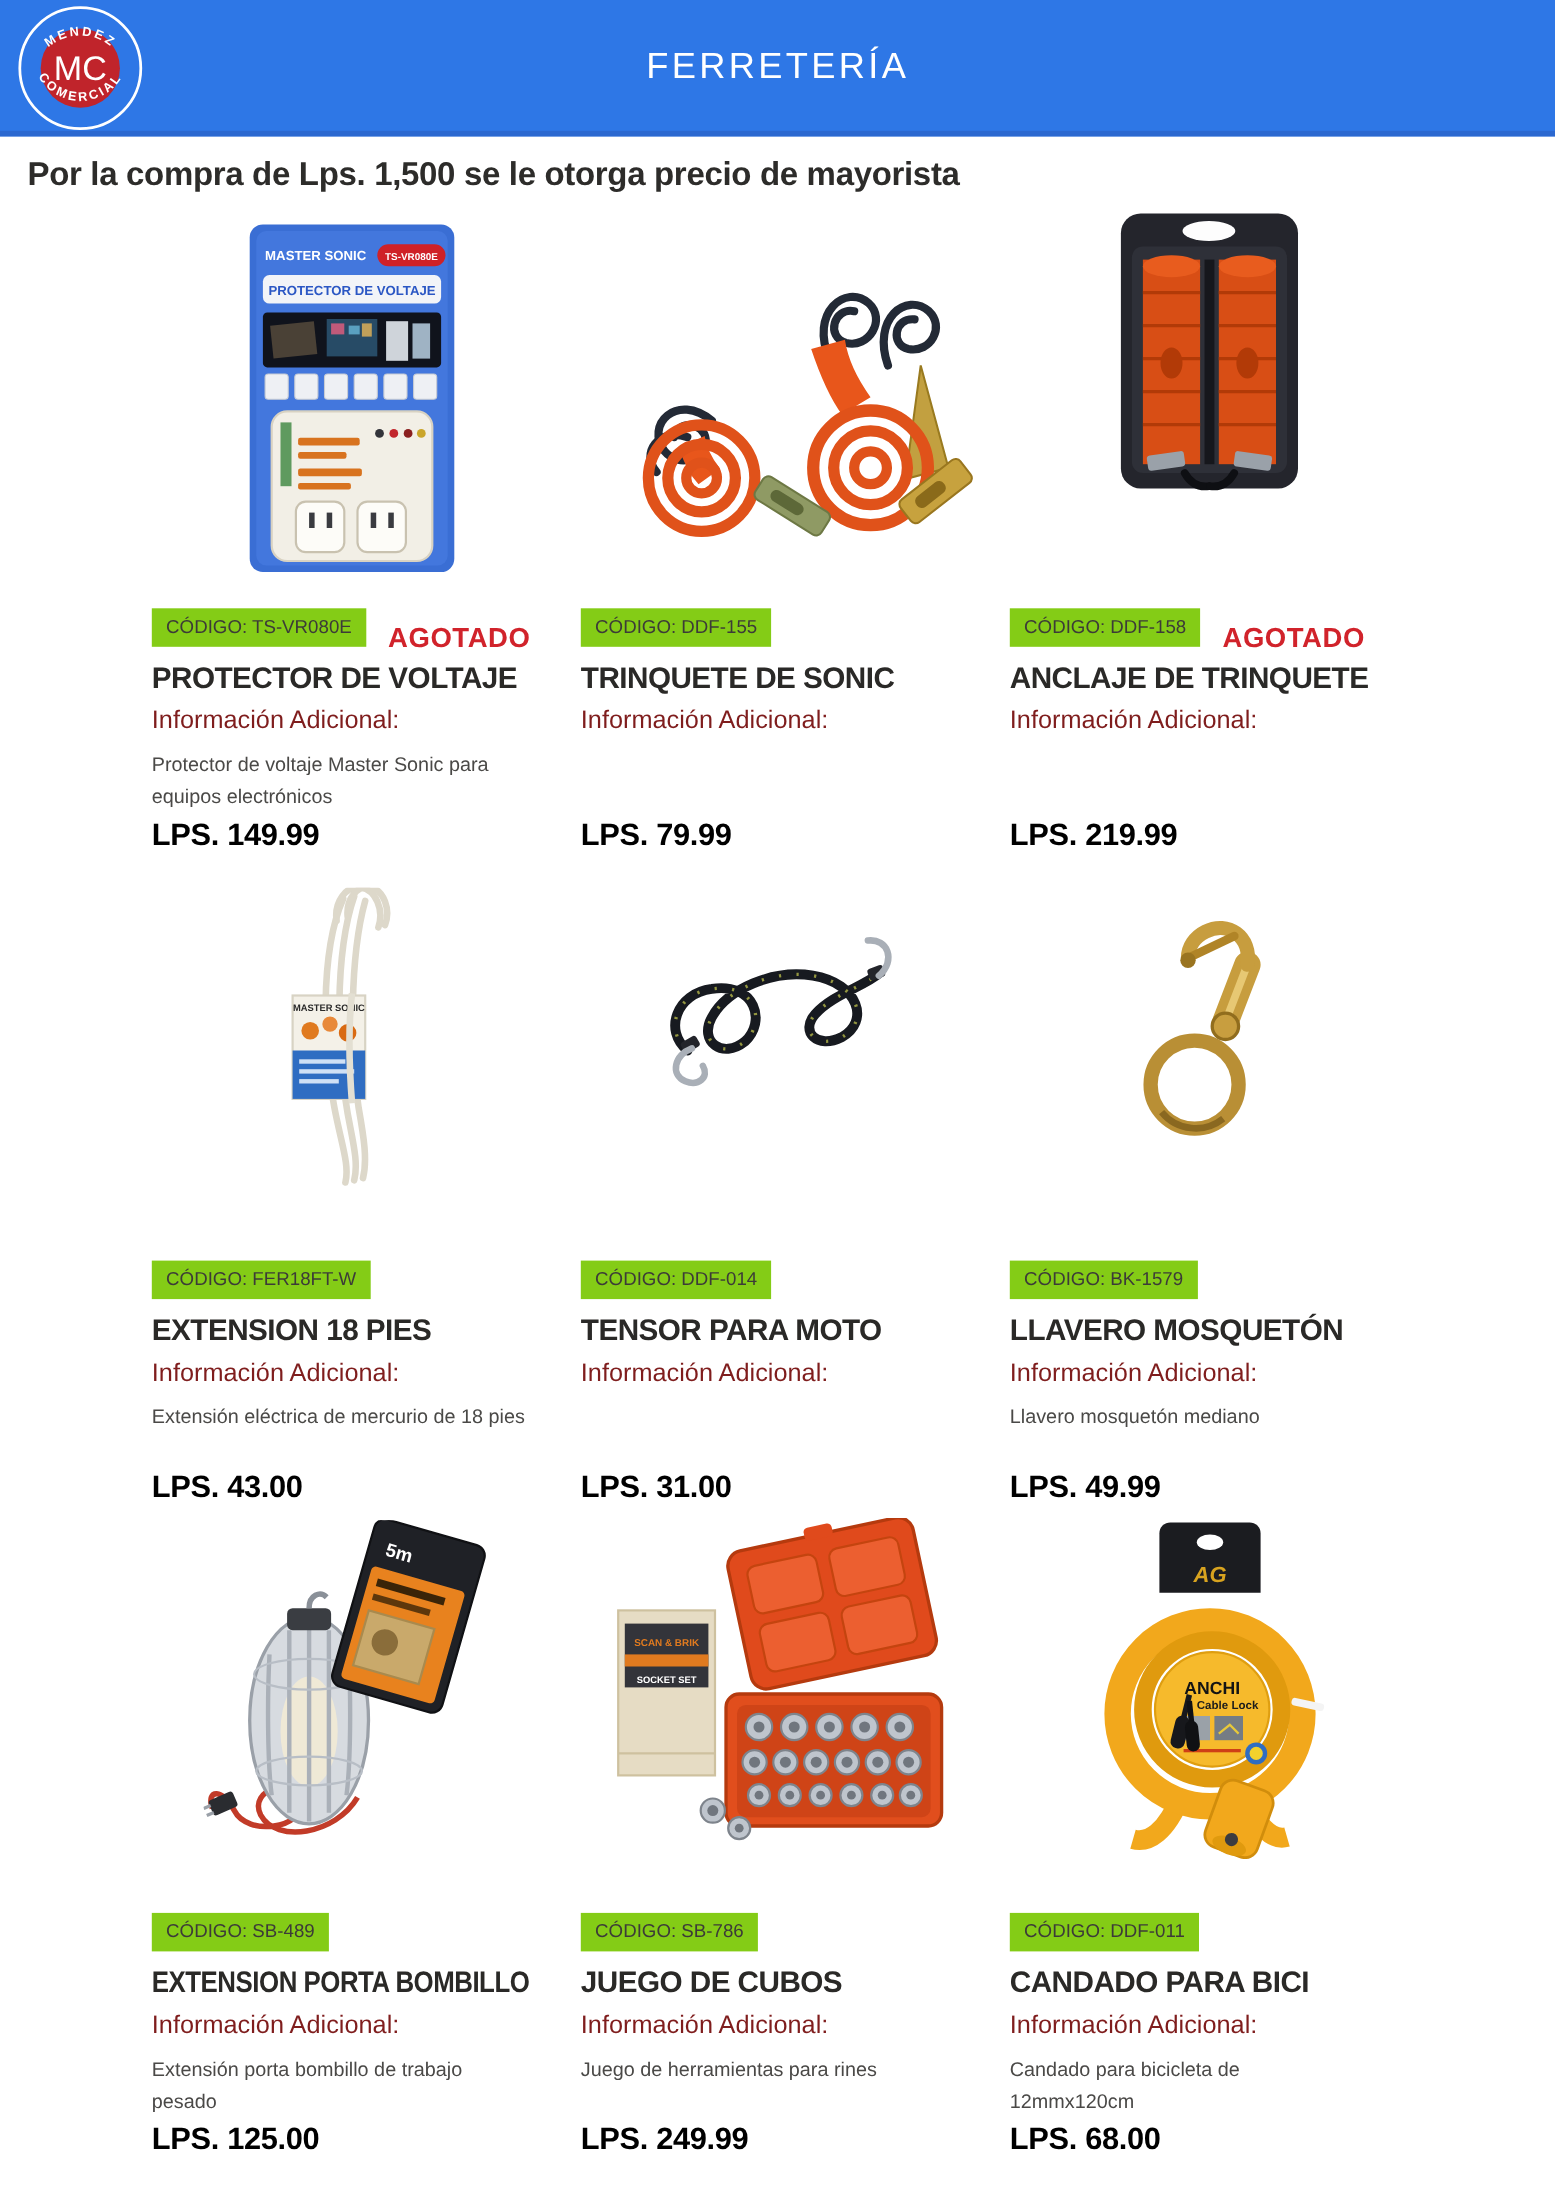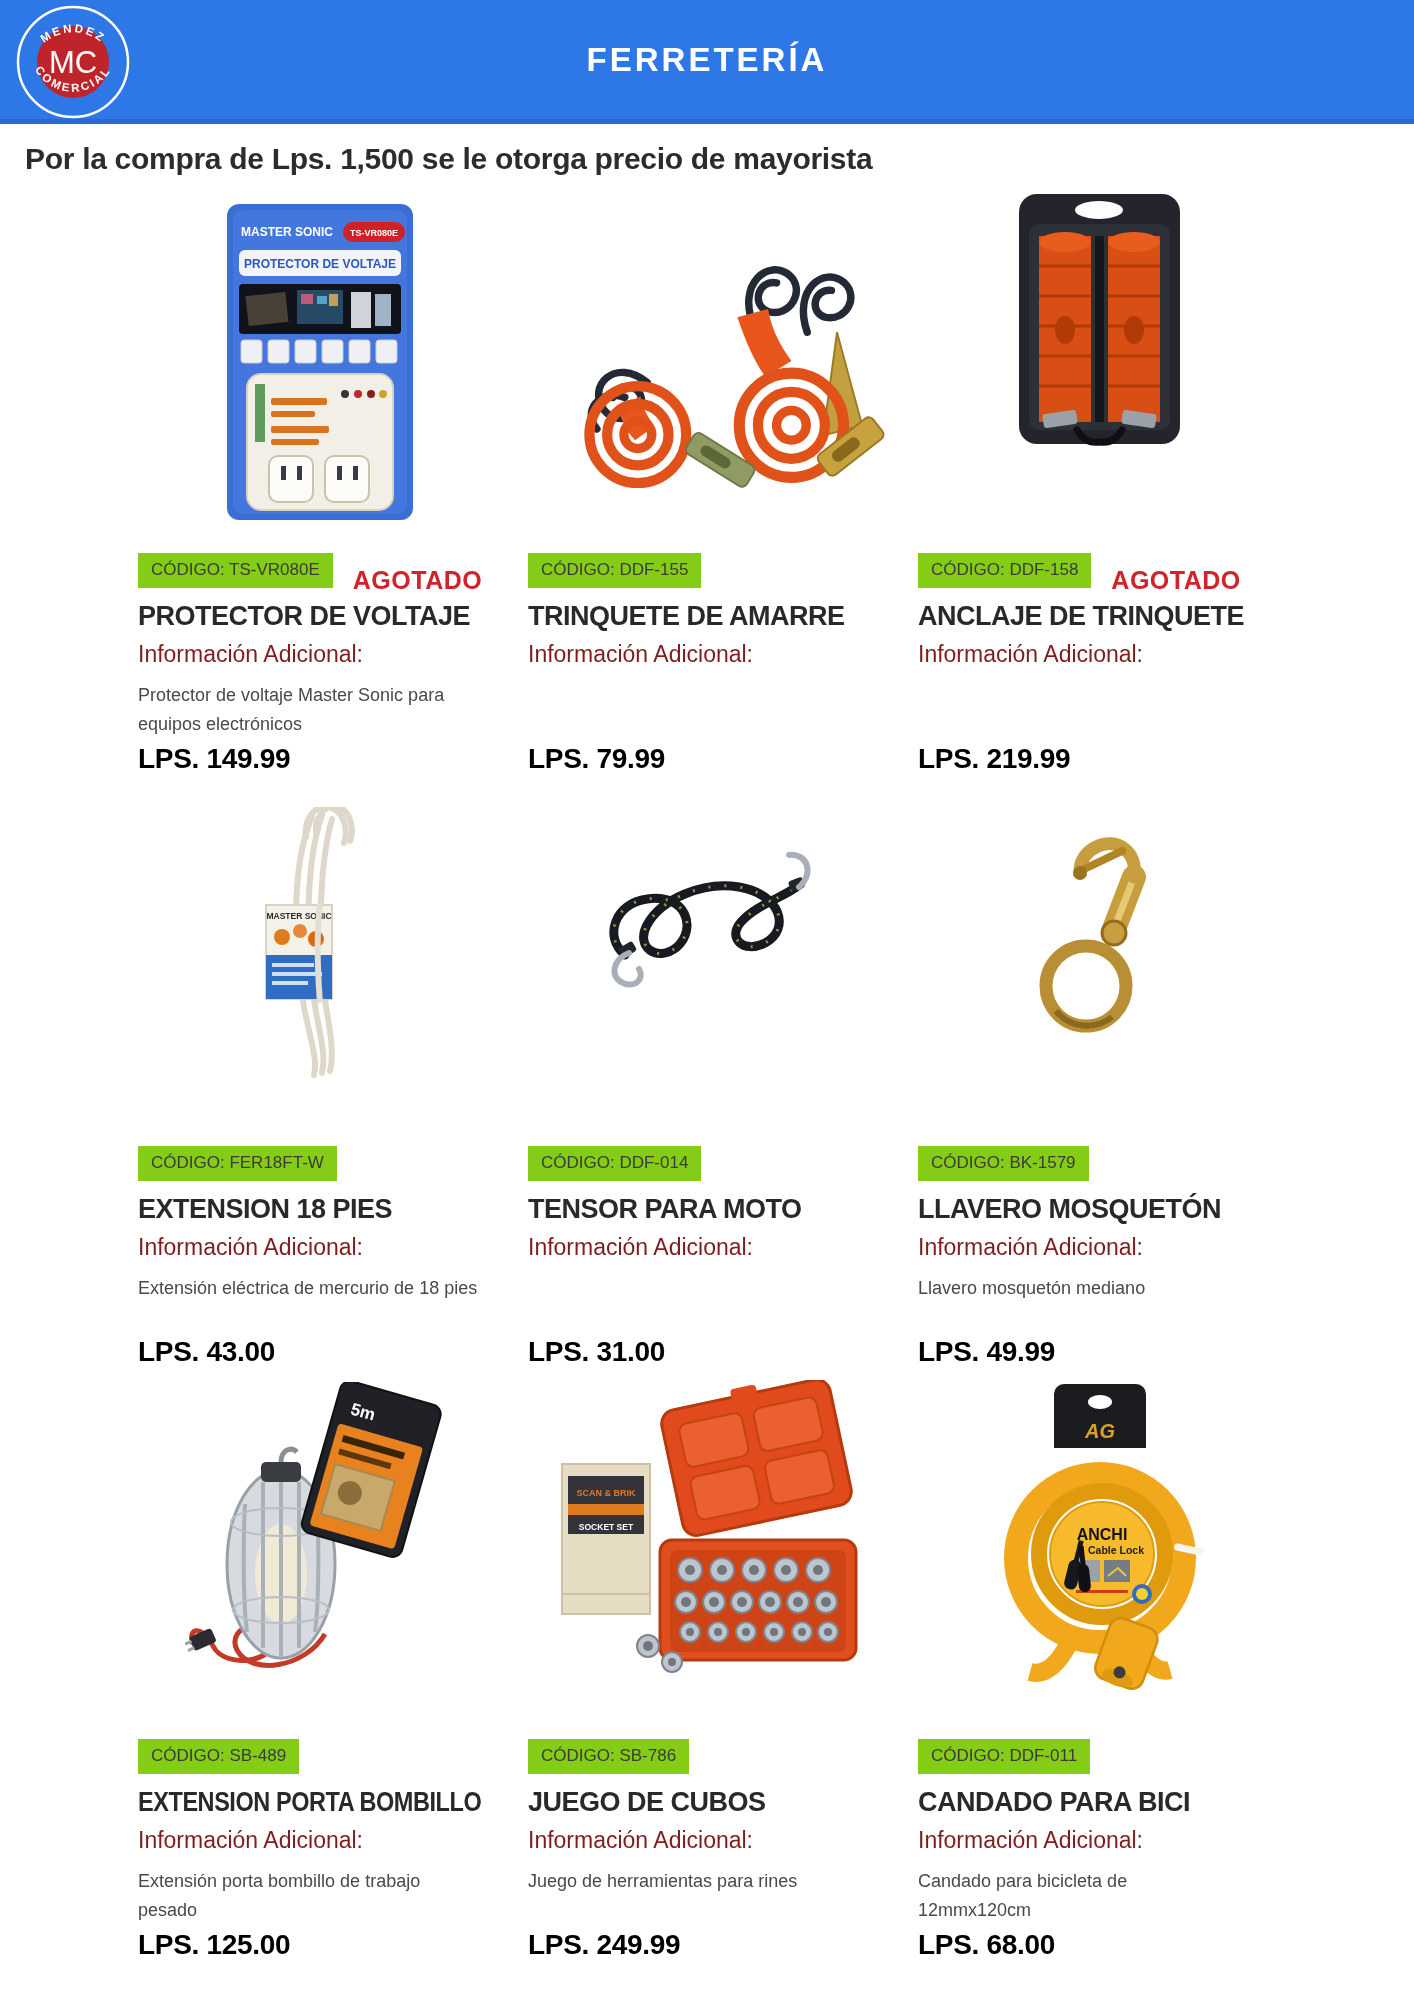--- a/index.html
+++ b/index.html
@@ -7,21 +7,21 @@
   body {
     width:1414px; height:2000px; background:#ffffff;
     font-family:"Liberation Sans", sans-serif; overflow:hidden;
   }
   
   .header {
     height:124px; background:#2e77e6; border-bottom:5px solid #2b68d0;
     position:relative; display:flex; align-items:center; justify-content:center;
   }
   .header h1 {
-    margin:0; color:#ffffff; font-size:33px; font-weight:bold; letter-spacing:3px;
+    margin:0; color:#ffffff; font-size:33px; font-weight:normal; letter-spacing:3px;
   }
   .logo { position:absolute; left:14px; top:3px; }
   
   .promo {
     margin:18px 0 0 25px; font-size:30px; font-weight:bold;
     color:#2d2c2a; letter-spacing:-0.3px;
   }
   
   .grid {
     display:grid; grid-template-columns:repeat(3,363px);
@@ -166,21 +166,21 @@
         <g transform="rotate(-38 345 242)">
           <rect x="310" y="228" width="74" height="28" rx="6" fill="#c7a23e" stroke="#99761f" stroke-width="2"></rect>
           <rect x="324" y="235" width="34" height="13" rx="6" fill="#8a6a1a"></rect>
         </g>
       </svg>
     </div>
     <div class="code-row">
       <span class="code">CÓDIGO: DDF-155</span>
       <span class="agotado"></span>
     </div>
-    <h3>TRINQUETE DE AMARRE</h3>
+    <h3>TRINQUETE DE SONIC</h3>
     <p class="info">Información Adicional:</p>
     <p class="desc"></p>
     <p class="price">LPS. 79.99</p>
   </article>
 
   <article class="card">
     <div class="photo">
       <svg width="185" height="270" viewBox="0 0 185 270" style="margin-bottom:103px">
         <rect x="12" y="14" width="161" height="250" rx="18" fill="#24252c"></rect>
         <rect x="22" y="44" width="141" height="206" rx="10" fill="#2e3038"></rect>

